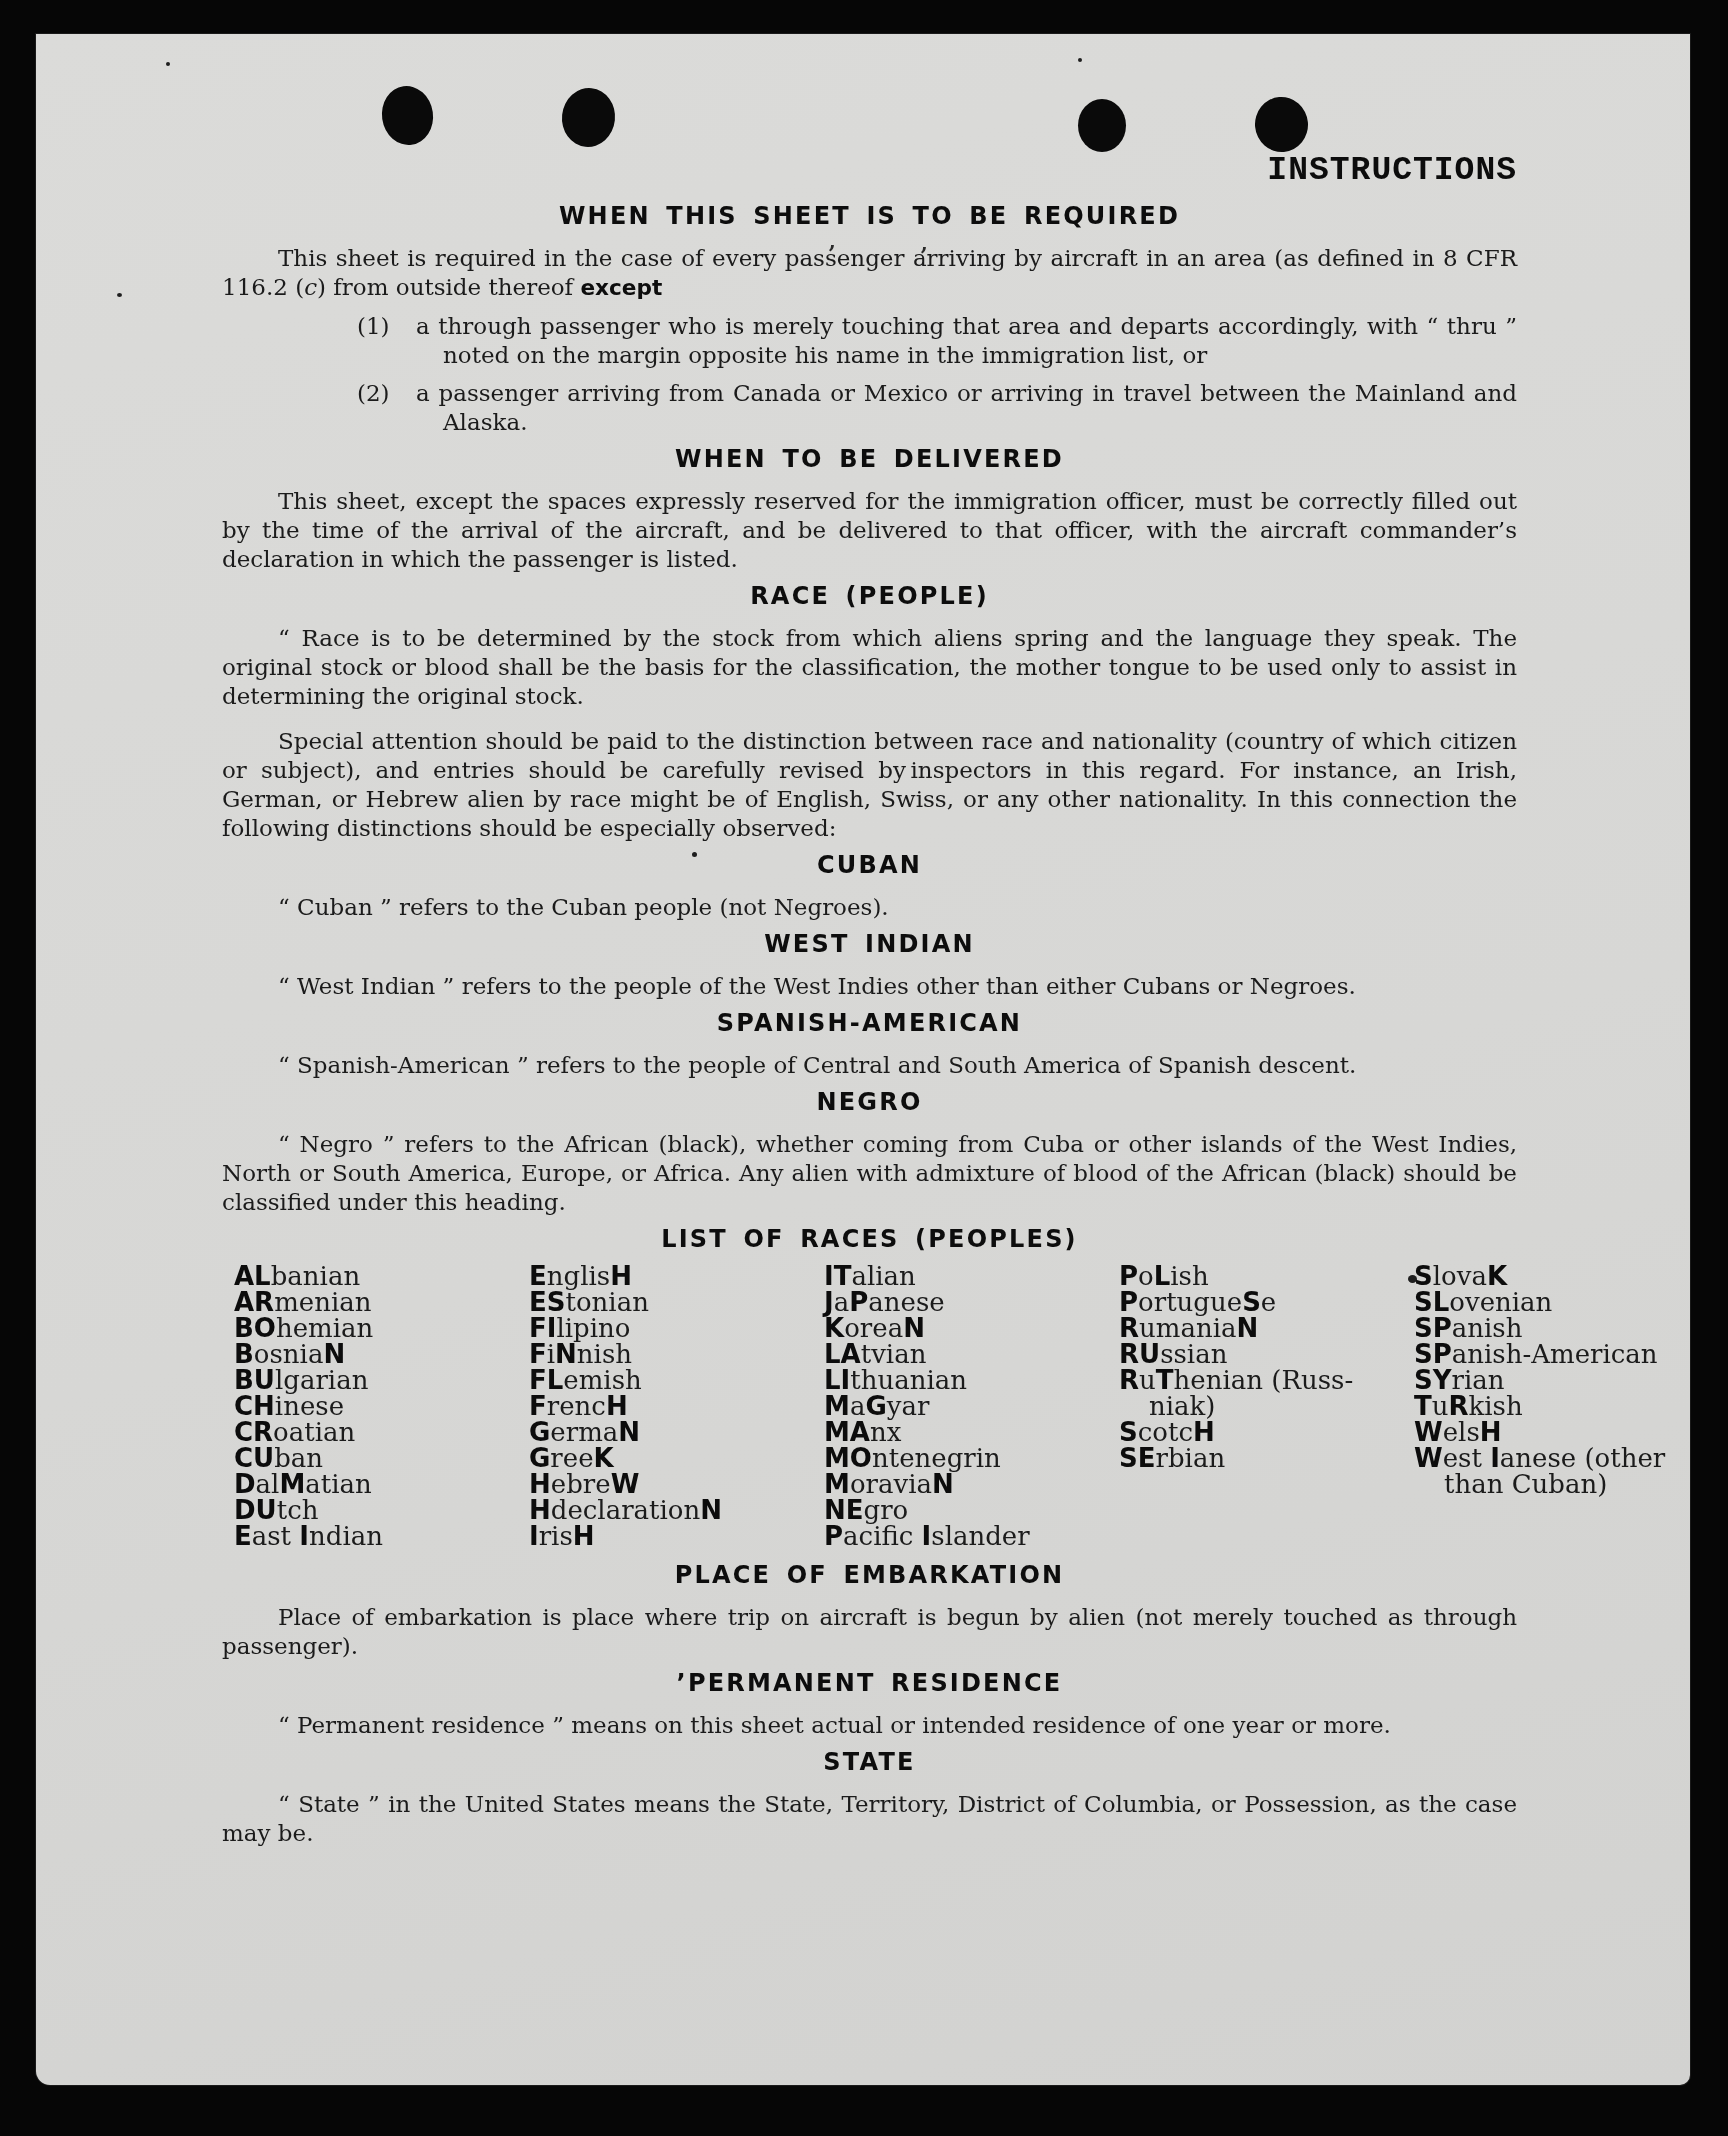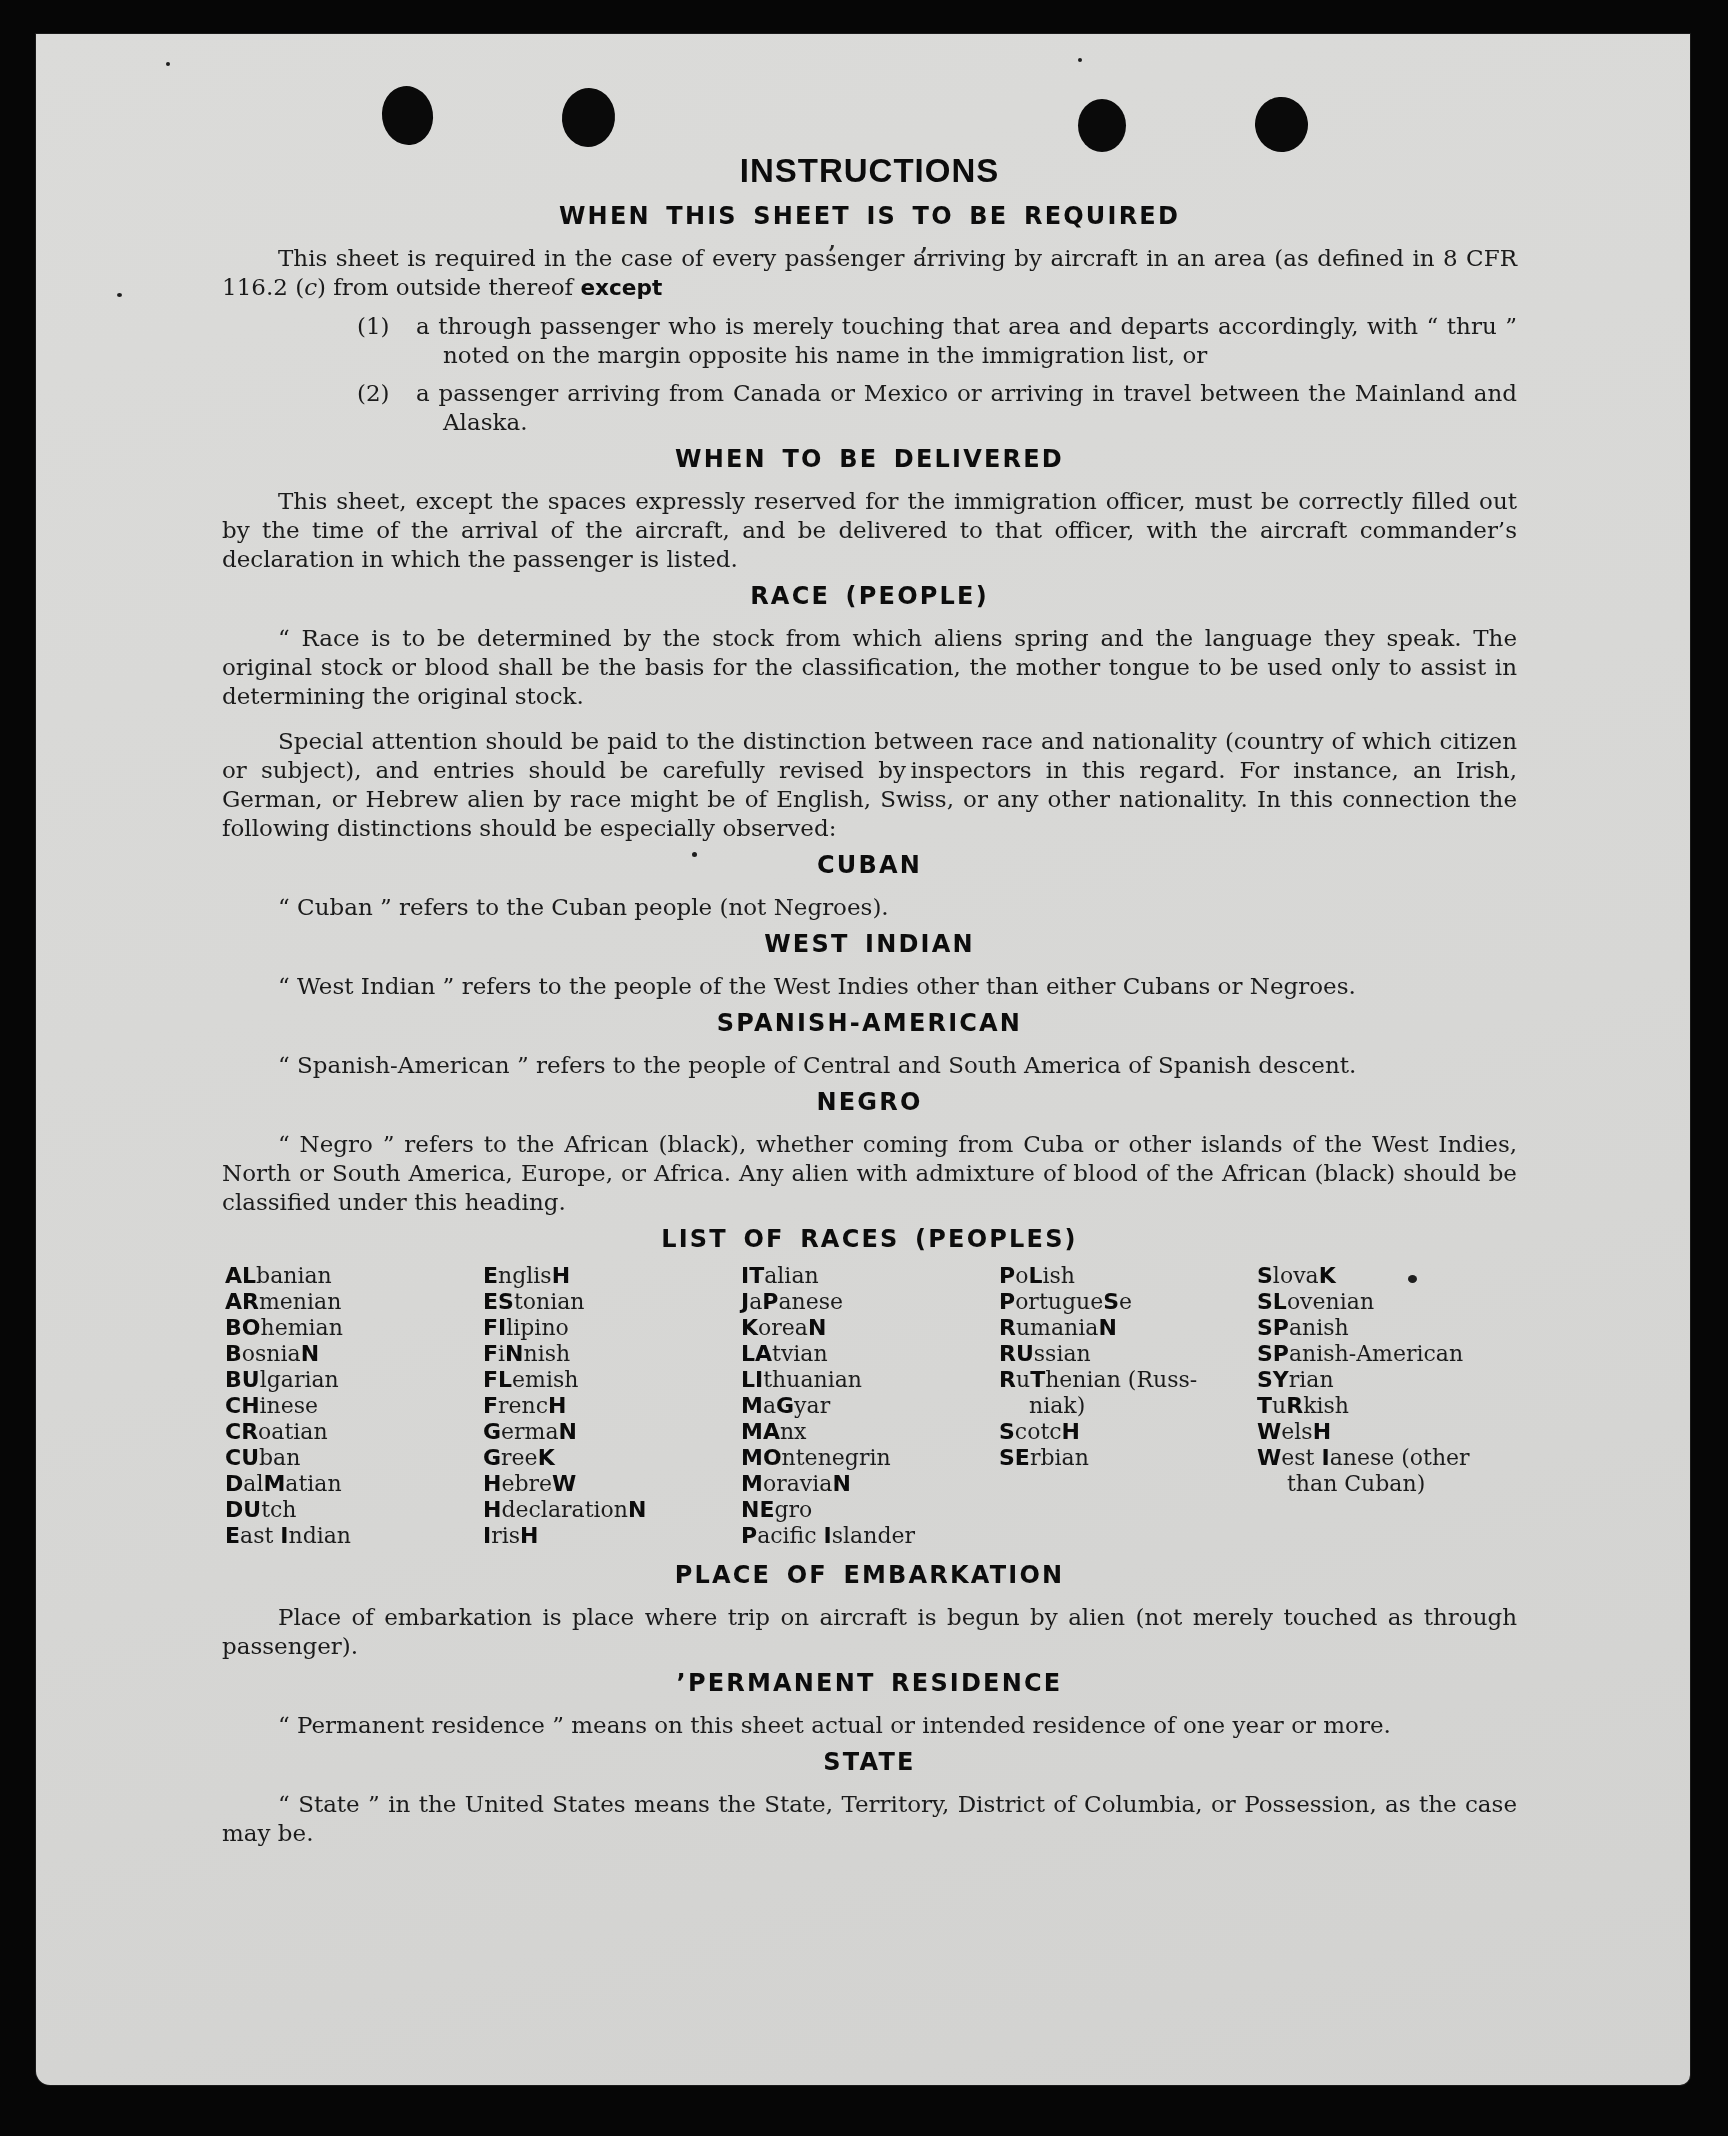--- a/index.html
+++ b/index.html
@@ -32,22 +32,22 @@
   .content{
     position:absolute;
     left:186px;top:117px;
     width:1295px;
     color:#1b1b1b;
     font-size:23px;
     line-height:29px;
   }
   .doc-title{
     margin:0 0 13px;
-    text-align:center;
-    font-family:Liberation Sans, sans-serif;
+    text-align:right;
+    font-family:Liberation Mono, monospace;
     font-weight:bold;
     font-size:33px;
     line-height:40px;
     letter-spacing:1px;
     color:#0c0c0c;
   }
   .gothic{
     margin:10px 0 12px;
     text-align:center;
     font-family:"DejaVu Sans",sans-serif;
@@ -76,23 +76,24 @@
   }
   .num{width:59px;flex:none;}
   .item-text{
     flex:1;
     text-align:justify;
     padding-left:27px;
     text-indent:-27px;
   }
   .races{
     display:flex;
-    margin:8px 3px 14px;
-    font-size:22px;
+    margin:8px 12px 14px;
+    font-size:26px;
     line-height:26px;
+    gap:37px;
   }
   .race-col{width:258px;flex:none;}
   .race-col:last-child{width:261px;}
   .race-item{
     padding-left:30px;
     text-indent:-30px;
     white-space:nowrap;
   }
   .race-item .b{
     font-family:"DejaVu Sans",sans-serif;

